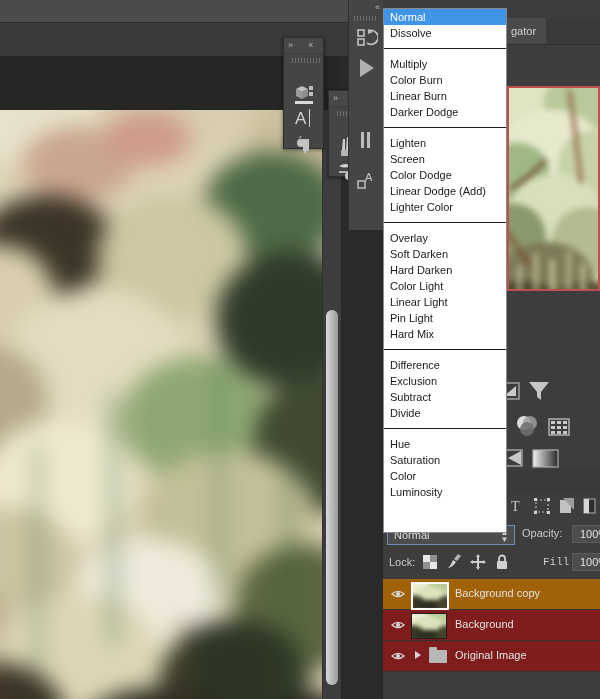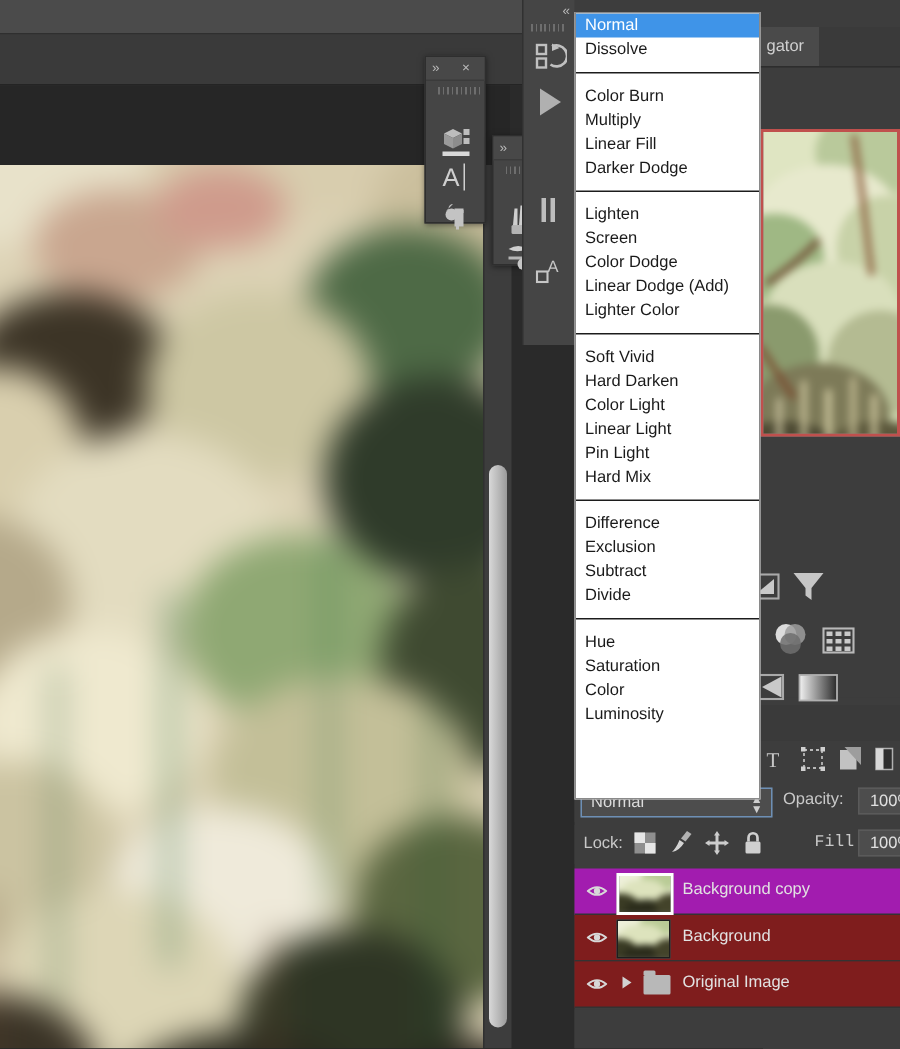--- a/index.html
+++ b/index.html
@@ -74,21 +74,21 @@
   #lock-row{left:383px;top:550px;width:239px;height:26px;background:#3d3d3d;}
   #lock-label{position:absolute;left:6px;top:6px;font-size:11px;color:#c9c9c9;}
   .lock-ic{position:absolute;top:3px;width:18px;height:18px;color:#bdbdbd;font-size:12px;text-align:center;line-height:18px;}
   #fill-label{position:absolute;left:160px;top:6px;font-size:11px;color:#c9c9c9;font-family:Liberation Mono, monospace;}
   #fill-field{position:absolute;left:189px;top:3px;width:44px;height:18px;background:#4d4d4d;border:1px solid #5a5a5a;
      box-sizing:border-box;text-align:center;line-height:16px;font-size:11px;color:#e0e0e0;}
 
   
   #layer-list{left:383px;top:579px;width:217px;height:94px;}
   .layer-row{position:relative;height:30px;border-bottom:1px solid #333;background:#7f1d1d;}
-  .layer-row.selected{background:#a21caf;}
+  .layer-row.selected{background:#a16207;}
   .eye{position:absolute;left:8px;top:9px;width:14px;height:12px;}
   .lthumb{position:absolute;left:28px;top:3px;width:34px;height:24px;overflow:hidden;border:1px solid #1e1e1e;background:#777;}
   .lthumb.active{border:2px solid #ffffff;}
   .lthumb .ti{position:absolute;inset:-6px;filter:blur(2px);}
   .lname{position:absolute;left:72px;top:8px;font-size:11px;color:#e2e2e2;}
   .ltri{position:absolute;left:32px;top:10px;width:0;height:0;border-left:6px solid #d2d2d2;border-top:4px solid transparent;border-bottom:4px solid transparent;}
   .lfolder{position:absolute;left:46px;top:9px;width:18px;height:13px;background:#b8b8b8;border-radius:1px;}
   .lfolder:before{content:"";position:absolute;left:0;top:-3px;width:8px;height:3px;background:#b8b8b8;border-radius:1px 1px 0 0;}
   #layers-bottom-pad{left:383px;top:673px;width:217px;height:26px;background:#3d3d3d;}
 
@@ -407,36 +407,37 @@
 
   <div class="abs" id="layers-bottom-pad"></div>
 
   <div class="abs" id="blend-menu">
     <div>
       <div class="bm-item sel">Normal</div>
       <div class="bm-item">Dissolve</div>
     </div>
     <div class="bm-sep"></div>
     <div>
+      <div class="bm-item">Multiply</div>
       <div class="bm-item">Color Burn</div>
-      <div class="bm-item">Multiply</div>
-      <div class="bm-item">Linear Fill</div>
+      <div class="bm-item">Linear Burn</div>
       <div class="bm-item">Darker Dodge</div>
     </div>
     <div class="bm-sep"></div>
     <div>
       <div class="bm-item">Lighten</div>
       <div class="bm-item">Screen</div>
       <div class="bm-item">Color Dodge</div>
       <div class="bm-item">Linear Dodge (Add)</div>
       <div class="bm-item">Lighter Color</div>
     </div>
     <div class="bm-sep"></div>
     <div>
-      <div class="bm-item">Soft Vivid</div>
+      <div class="bm-item">Overlay</div>
+      <div class="bm-item">Soft Darken</div>
       <div class="bm-item">Hard Darken</div>
       <div class="bm-item">Color Light</div>
       <div class="bm-item">Linear Light</div>
       <div class="bm-item">Pin Light</div>
       <div class="bm-item">Hard Mix</div>
     </div>
     <div class="bm-sep"></div>
     <div>
       <div class="bm-item">Difference</div>
       <div class="bm-item">Exclusion</div>

